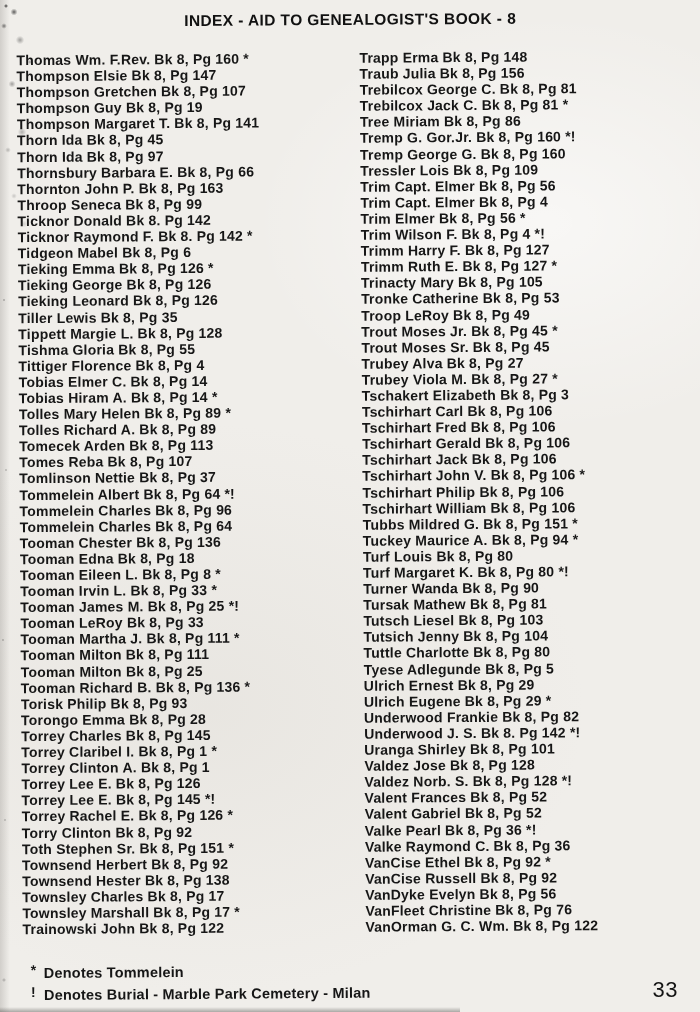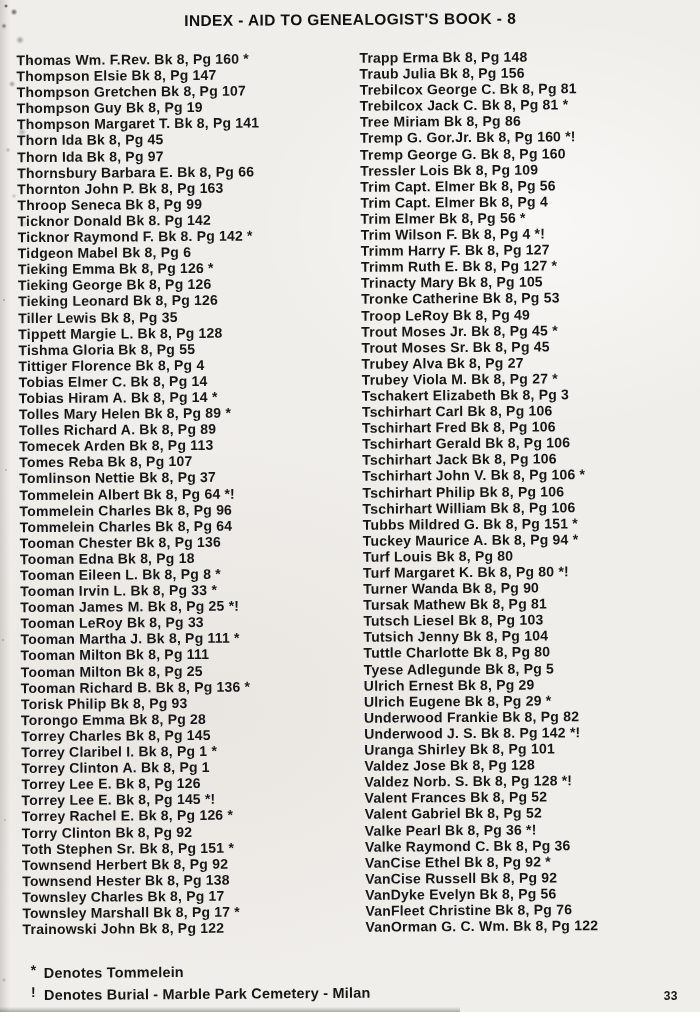--- a/index.html
+++ b/index.html
@@ -111,22 +111,22 @@
   .footnote .sym {
     display: inline-block;
     width: 13px;
     vertical-align: 3px;
     font-size: 14px;
   }
   .page-number {
     position: absolute;
     right: 22px;
     bottom: 9px;
-    font-size: 12px;
-    font-weight: 700;
+    font-size: 22px;
+    font-weight: 400;
     letter-spacing: 0.5px;
     color: #141414;
   }
 </style>
 </head>
 <body>
 
 <div class="sheet">
 
   <div class="content">

